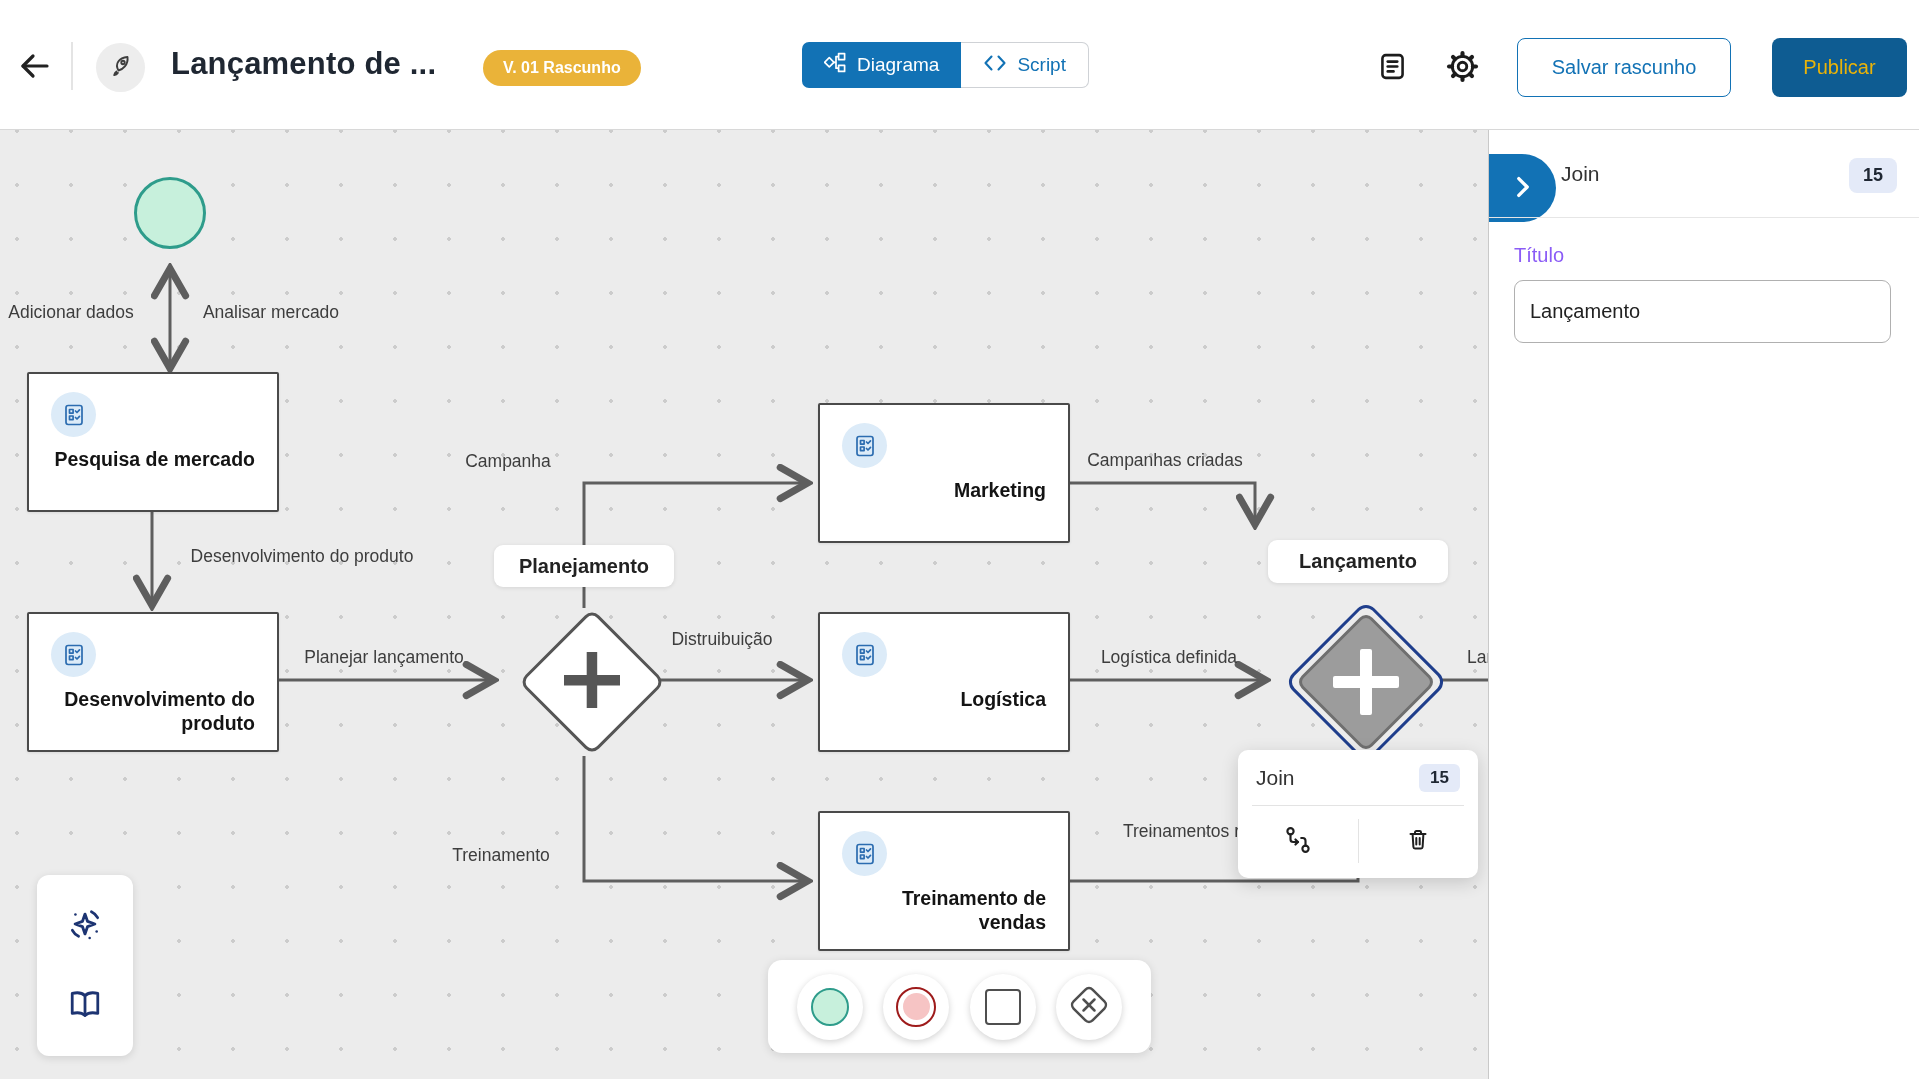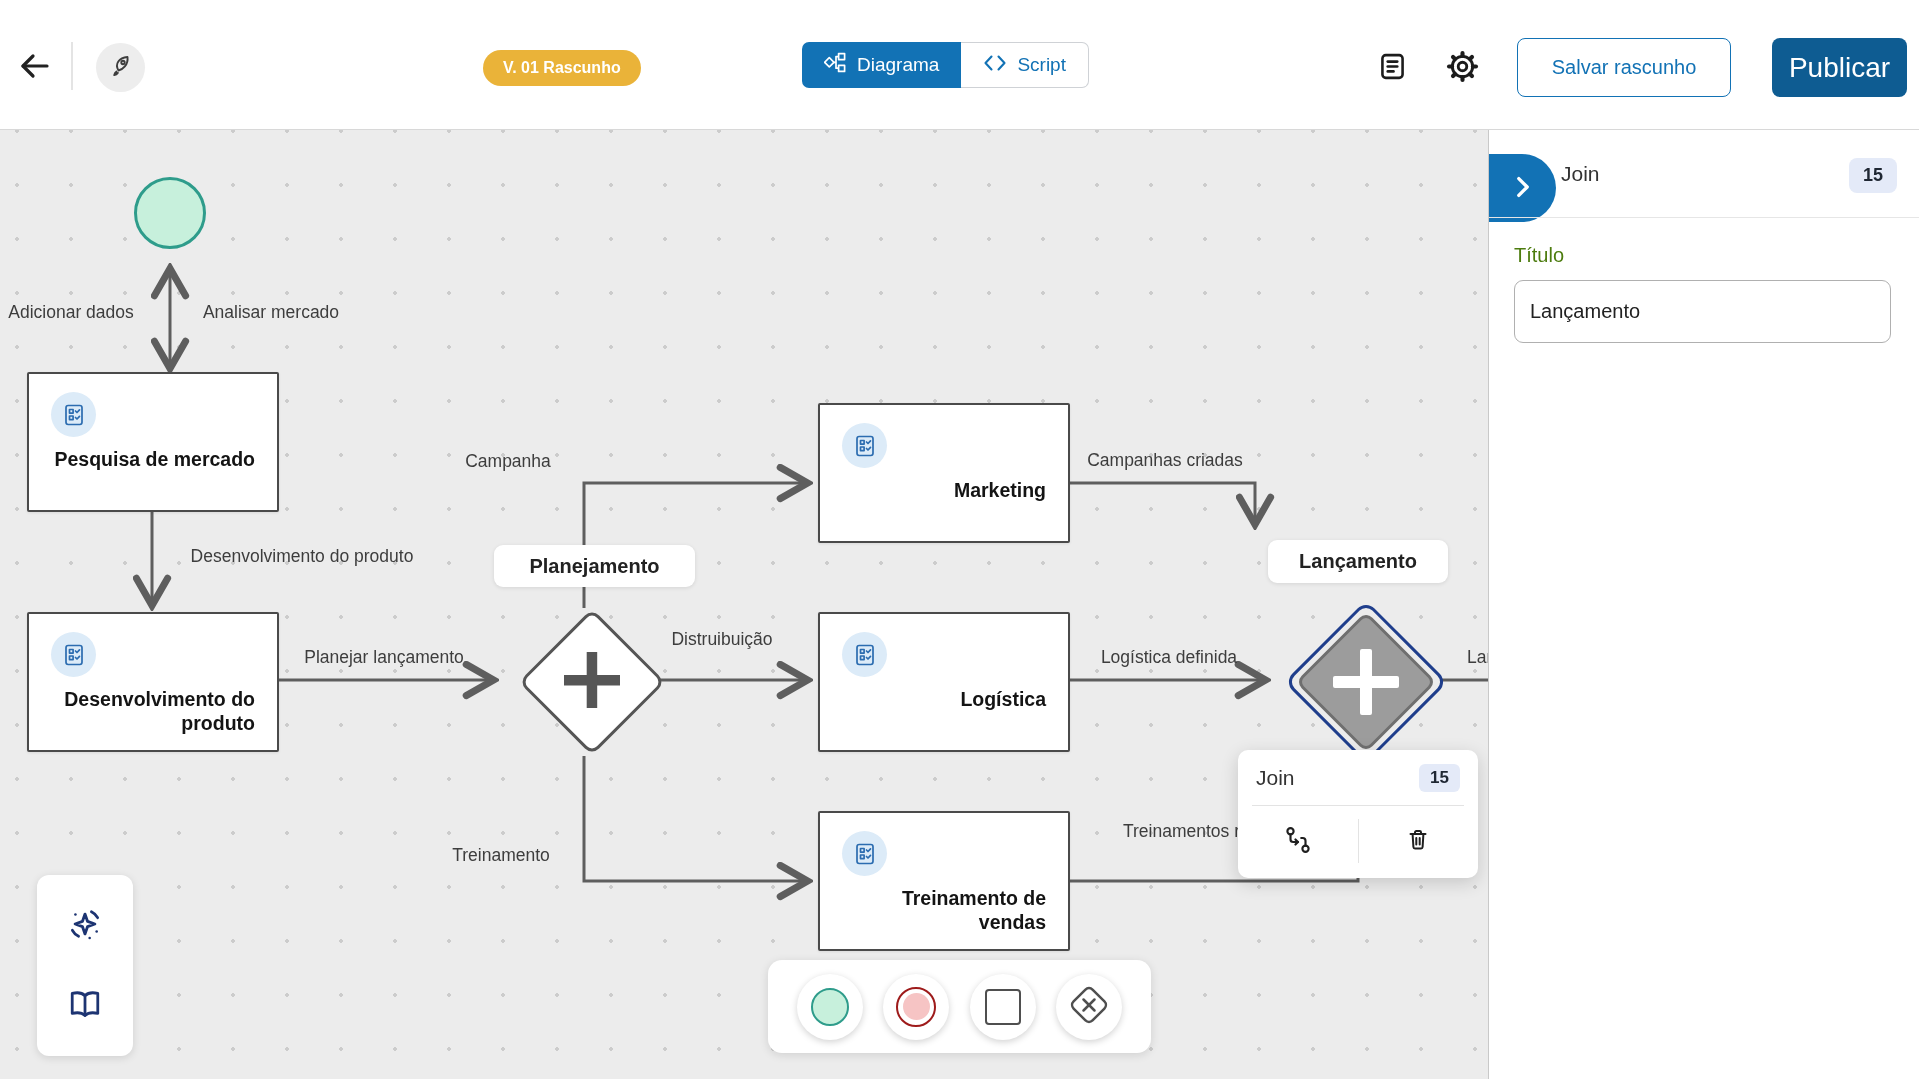--- a/index.html
+++ b/index.html
@@ -24,21 +24,21 @@
   .tab { display:flex; align-items:center; gap:10px; font-size:19px; border:none; cursor:pointer; }
   .tab.active { background:#1272b5; color:#fff; border-radius:7px 0 0 7px; padding:0 22px; }
   .tab.inactive { background:#fff; color:#1272b5; border:1.5px solid #cfd2d6; border-left:none;
     border-radius:0 7px 7px 0; padding:0 22px; }
   .icon-btn { position:absolute; top:49px; width:38px; height:38px; background:none; border:none;
     display:flex; align-items:center; justify-content:center; cursor:pointer; }
   .btn-savedraft { position:absolute; left:1517px; top:38px; width:214px; height:59px;
     background:#fff; border:1.5px solid #1272b5; border-radius:8px; color:#1272b5;
     font-size:20px; cursor:pointer; font-family:inherit; }
   .btn-publish { position:absolute; left:1772px; top:38px; width:135px; height:59px;
-    background:#0e5c92; border:none; border-radius:8px; color:#ffffff; font-size:28px;
+    background:#0e5c92; border:none; border-radius:8px; color:#eab308; font-size:20px;
     cursor:pointer; font-family:inherit; }
 
   
   .canvas { position:absolute; left:0; top:130px; width:1488px; height:949px; overflow:hidden;
     background-color:#ececec;
     background-image:radial-gradient(circle, #cccccc 1.7px, transparent 1.9px);
     background-size:54px 54px; background-position:44px 28px;padding-left:8px; }
   .edges { position:absolute; left:0; top:0; z-index:1; }
   .edge-label { position:absolute; transform:translate(-50%,-50%); font-size:17.5px; color:#3d3d3d;
     white-space:nowrap; z-index:2; }
@@ -100,21 +100,21 @@
   
   .panel { position:absolute; left:1488px; top:130px; width:431px; height:949px; background:#fff;
     border-left:1px solid #c9c9c9; z-index:20; }
   .collapse-tab { position:absolute; left:0; top:24px; width:67px; height:68px; background:#1272b5;
     border:none; border-radius:0 34px 34px 0; cursor:pointer;
     display:flex; align-items:center; justify-content:center; }
   .panel-join { position:absolute; left:72px; top:32px; font-size:21px; color:#333; }
   .panel-badge { position:absolute; right:22px; top:28px; background:#e4eaf8; border-radius:8px;
     padding:7px 14px; font-size:18px; font-weight:700; color:#1f2733; }
   .panel-div { position:absolute; left:0; top:87px; width:431px; height:1px; background:#e6e6e6; }
-  .field-label { position:absolute; left:25px; top:114px; font-size:20px; color:#4d7c0f; }
+  .field-label { position:absolute; left:25px; top:114px; font-size:20px; color:#8b5cf6; }
   .field-input { position:absolute; left:25px; top:150px; width:377px; height:63px;
     border:1.5px solid #b0b0b0; border-radius:9px; font-size:20px; color:#222; padding:0 15px;
     font-family:inherit; background:#fff; }
 </style>
 </head>
 <body>
 
 <div id="app">
 
   <div class="header">
@@ -131,20 +131,21 @@
     <div class="hdr-divider"></div>
     <div class="avatar">
       <span>
         <svg width="24" height="24" viewBox="0 0 24 24" fill="none" stroke="#3d3d3d" stroke-width="1.9" stroke-linecap="round" stroke-linejoin="round">
           <path d="M9.5 16.5 C5.5 10 10 3.5 18.5 3 C19.5 11 13.5 15.5 9.5 16.5 Z"></path>
           <circle cx="14" cy="8.5" r="1.7"></circle>
           <path d="M7.5 17.5 c-1.8 1.2 -2.3 3.6 -2.3 3.6 s2.4 -.4 3.6 -2.2"></path>
         </svg>
       </span>
     </div>
+    <div class="page-title">Lançamento de ...</div>
     <div class="version-badge">V. 01 Rascunho</div>
 
     <div class="tabgroup">
       <button class="tab active">
         <span>
           <svg width="23" height="23" viewBox="0 0 23 23" fill="none" stroke="#fff" stroke-width="1.7" stroke-linejoin="round">
             <rect x="2" y="8" width="6.6" height="6.6" transform="rotate(45 5.3 11.3)"></rect>
             <rect x="14.6" y="2.6" width="6" height="6"></rect>
             <rect x="14.6" y="14.4" width="6" height="6"></rect>
             <path d="M9 11.3 h3 v-5.7 h2.6 M12 11.3 v5.9 h2.6"></path>
@@ -299,21 +300,21 @@
 
     <div class="gw">
       <div class="gw-shape" style="left:532px; top:500px; width:104px; height:104px;"></div>
       <div class="gw-plus" style="left:544px; top:510px;">
         <svg width="80" height="80" viewBox="0 0 80 80">
           <rect x="12" y="35" width="56" height="10.5" fill="#565656"></rect>
           <rect x="34.7" y="12" width="10.5" height="56" fill="#565656"></rect>
         </svg>
       </div>
     </div>
-    <div class="glabel" style="left:494px; top:415px; width:201px; height:42px;">Planejamento</div>
+    <div class="glabel" style="left:494px; top:415px; width:180px; height:42px;">Planejamento</div>
 
     <div class="gw">
       <div class="gw2-outline"></div>
       <div class="gw2-body"></div>
       <div class="gw-plus" style="left:1312px; top:506px; z-index:4;">
         <svg width="92" height="92" viewBox="0 0 92 92">
           <rect x="13" y="40" width="66" height="12" rx="2" fill="#fff"></rect>
           <rect x="40" y="13" width="12" height="66" rx="2" fill="#fff"></rect>
         </svg>
       </div>

